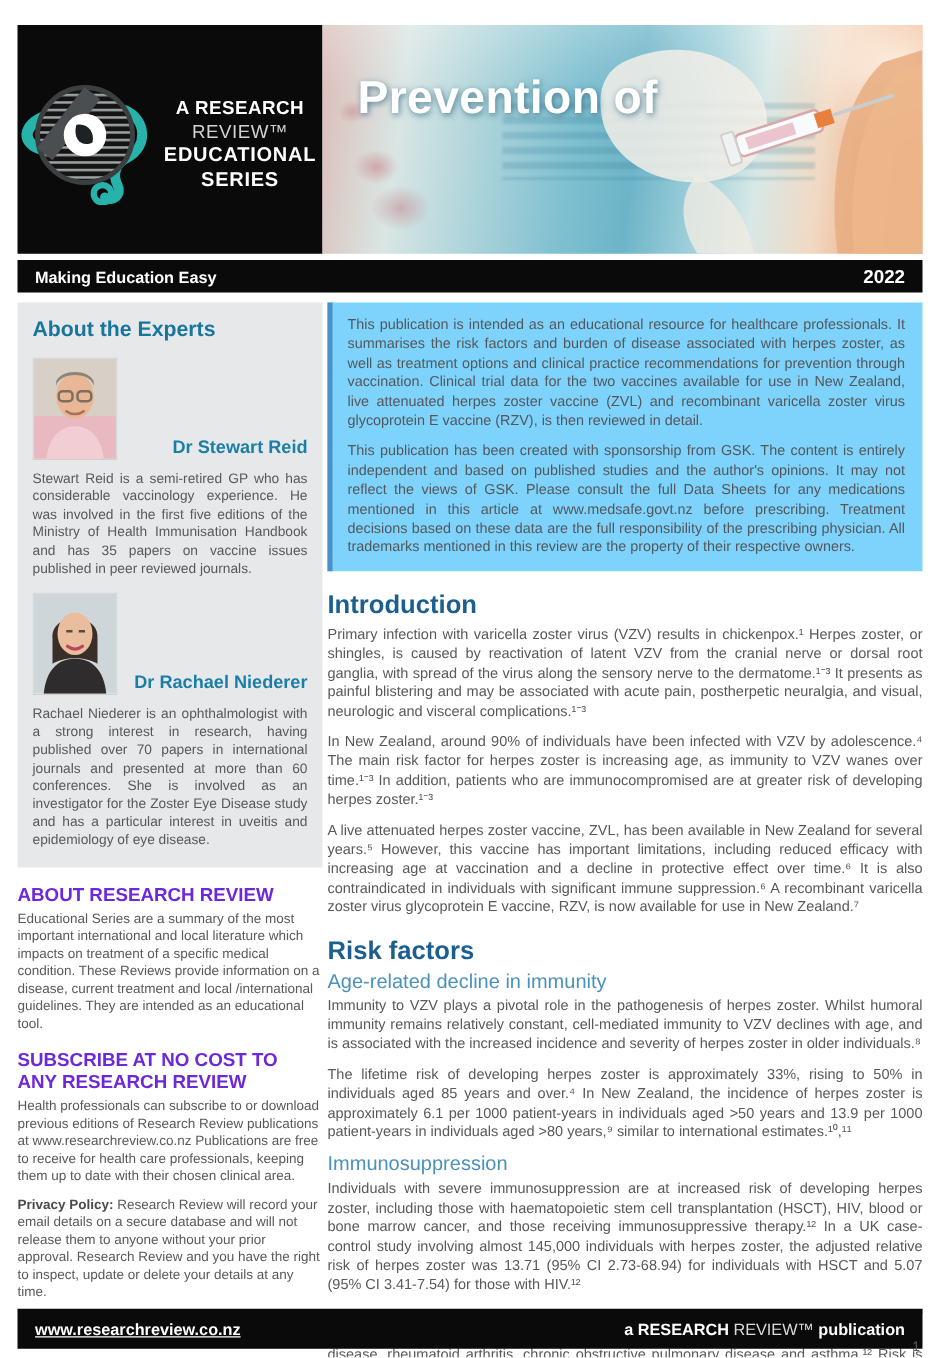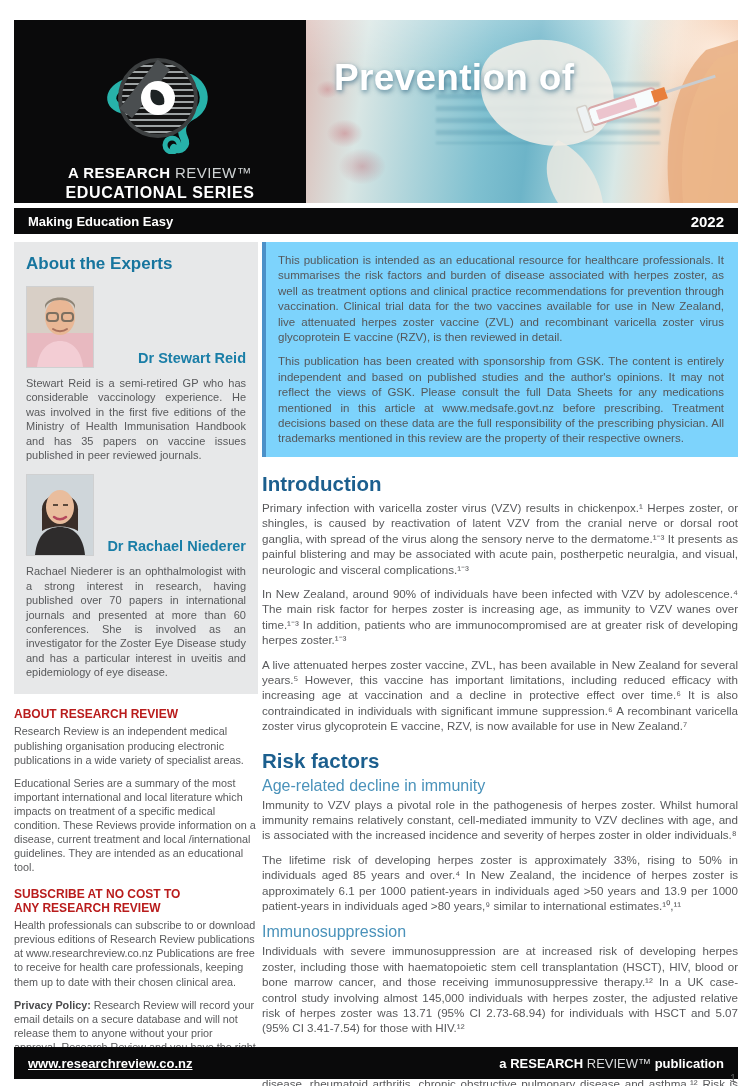--- a/index.html
+++ b/index.html
@@ -6,22 +6,22 @@
   .page {
     position:relative; width:752px; height:1086px; background:#ffffff;
     font-family:"Liberation Sans", sans-serif; overflow:hidden;
     -webkit-font-smoothing:antialiased;
   }
   .inner { margin:0 14px; }
 
   
   .header-row { display:flex; margin-top:20px; height:183px; }
   .logo-box {
-    width:292px; background:#0a0a0b; color:#fff; flex:none;
-    display:flex; flex-direction:column; align-items:center; justify-content:flex-end;
+    width:244px; background:#0a0a0b; color:#fff; flex:none;
+    display:flex; flex-direction:row; align-items:center; justify-content:center;
   }
   .logo-box svg { display:block; }
   .logo-text { text-align:center; margin-top:10px; line-height:1.25; }
   .logo-line1 { font-size:15px; letter-spacing:.4px; }
   .logo-line1 .b { font-weight:bold; color:#fff; }
   .logo-line1 .l { font-weight:normal; color:#cfd3d4; }
   .logo-line2 { font-size:16px; font-weight:bold; letter-spacing:.6px; color:#fff; }
 
   .hero {
     flex:1; position:relative; overflow:hidden;
@@ -63,21 +63,21 @@
   
   .experts-box { background:#e7e8e9; padding:12px 12px 14px 12px; }
   .experts-heading { margin:0 0 4px 0; font-size:17px; font-weight:bold; color:#17759e; }
   .expert-row { display:flex; align-items:flex-end; justify-content:space-between; margin-top:12px; }
   .expert-photo { width:66px; height:80px; flex:none; border:1px solid #cfd0d1; background:#fff; }
   .expert-photo svg { display:block; }
   .expert-name { font-size:14.5px; font-weight:bold; color:#1a7ea7; padding-bottom:2px; }
   .expert-bio { margin:8px 0 0 0; font-size:11px; line-height:1.31; color:#58595b; text-align:justify; }
 
   .side-section { margin-top:14px; }
-  .side-heading { margin:0 0 3px 0; font-size:12px; font-weight:bold; color:#b91c1c; line-height:1.15; }
+  .side-heading { margin:0 0 3px 0; font-size:15px; font-weight:bold; color:#6d28d9; line-height:1.15; }
   .side-p { margin:0 0 9px 0; font-size:10.8px; line-height:1.3; color:#58595b; }
   .side-p .bold { font-weight:bold; color:#4a4b4d; }
 
   
   .disclaimer {
     background:#7dd3fc; border-left:4px solid #4b90c8;
     padding:11px 14px 10px 12px;
   }
   .disclaimer p { margin:0 0 9px 0; font-size:11.5px; line-height:1.34; text-align:justify; color:#55575a; }
   .disclaimer p:last-child { margin-bottom:0; }
@@ -200,21 +200,20 @@
               <path d="M27 42 C31 45 35 45 39 42" fill="none" stroke="#b5485c" stroke-width="2.5" stroke-linecap="round"></path>
             </svg>
           </span>
           <span class="expert-name">Dr Rachael Niederer</span>
         </div>
         <p class="expert-bio">Rachael Niederer is an ophthalmologist with a strong interest in research, having published over 70 papers in international journals and presented at more than 60 conferences. She is involved as an investigator for the Zoster Eye Disease study and has a particular interest in uveitis and epidemiology of eye disease.</p>
       </div>
 
       <div class="side-section">
         <h3 class="side-heading">ABOUT RESEARCH REVIEW</h3>
-        <p class="side-p">Research Review is an independent medical publishing organisation producing electronic publications in a wide variety of specialist areas.</p>
         <p class="side-p">Educational Series are a summary of the most important international and local literature which impacts on treatment of a specific medical condition. These Reviews provide information on a disease, current treatment and local /international guidelines. They are intended as an educational tool.</p>
       </div>
 
       <div class="side-section">
         <h3 class="side-heading">
           <span>SUBSCRIBE AT NO COST TO</span><br>
           <span>ANY RESEARCH REVIEW</span>
         </h3>
         <p class="side-p">Health professionals can subscribe to or download previous editions of Research Review publications at www.researchreview.co.nz Publications are free to receive for health care professionals, keeping them up to date with their chosen clinical area.</p>
         <p class="side-p"><span class="bold">Privacy Policy:</span><span> Research Review will record your email details on a secure database and will not release them to anyone without your prior approval. Research Review and you have the right to inspect, update or delete your details at any time.</span></p>

